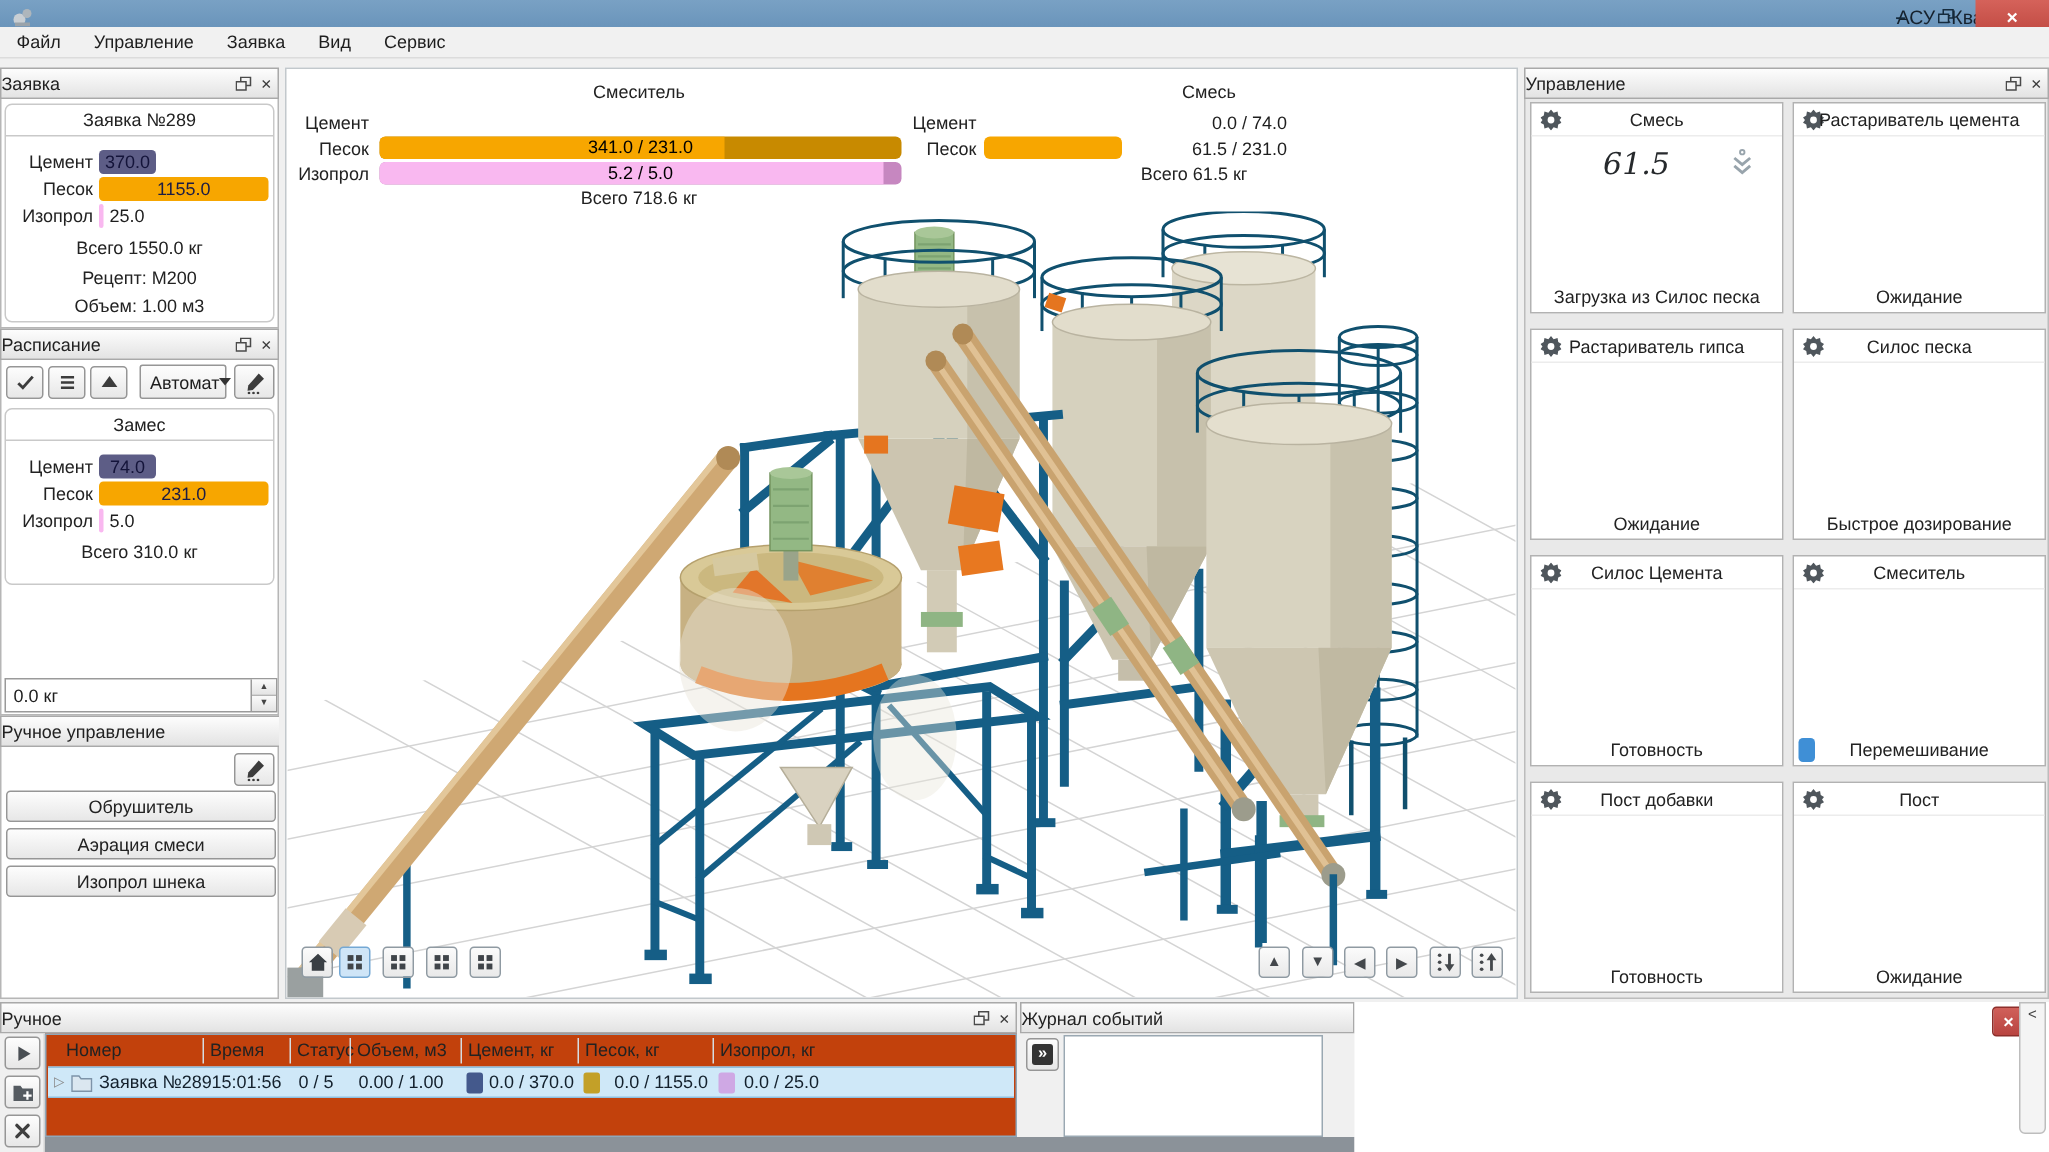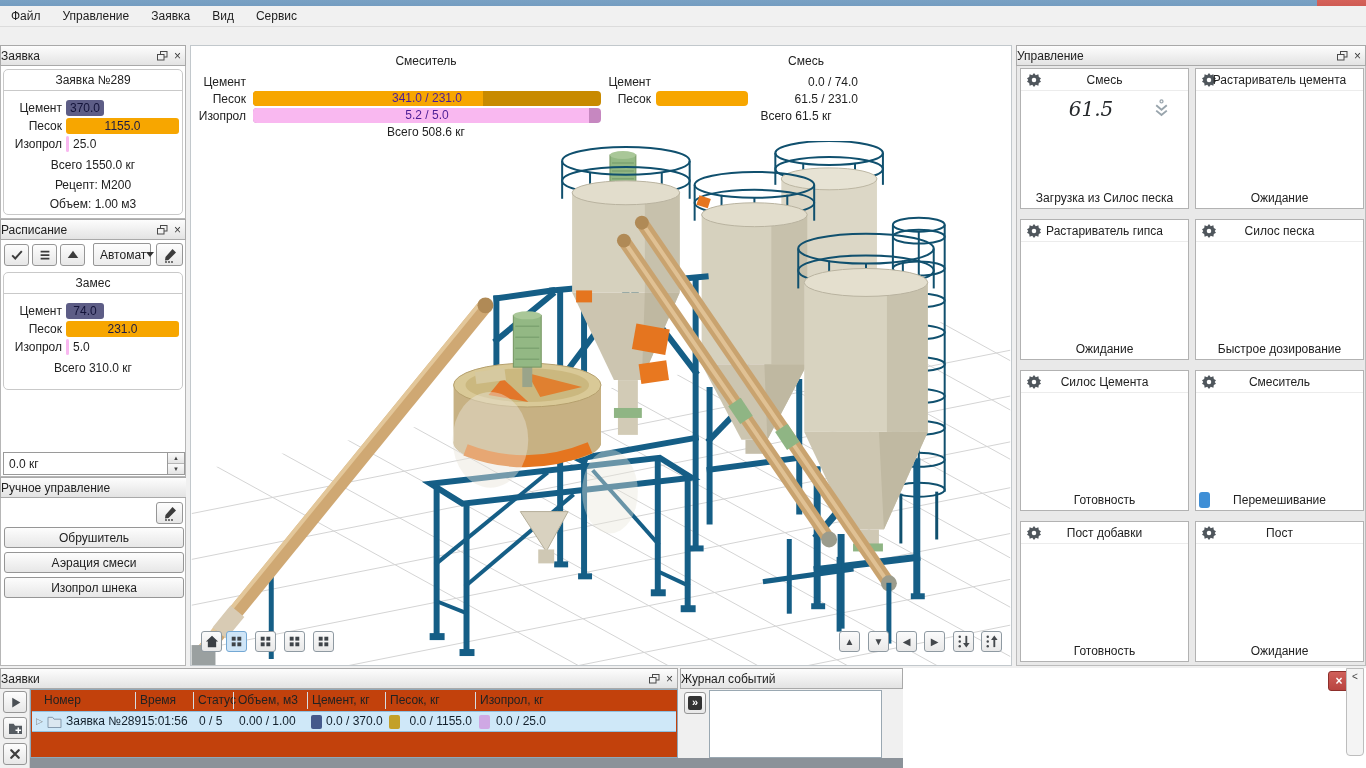--- a/index.html
+++ b/index.html
@@ -5,21 +5,21 @@
   *{margin:0;padding:0;box-sizing:border-box}
   html,body{background:#555}
   #app{position:relative;width:1366px;height:768px;background:#f0f0f0;overflow:hidden;
        font-family:"Liberation Sans",sans-serif;font-size:12px;color:#1e1e1e}
   .abs{position:absolute}
   
   .titlebar{left:0;top:0;width:1366px;height:22px;background:linear-gradient(#79a1c4,#6792b9);display:flex;align-items:center}
   .title-text{position:absolute;left:0;right:0;text-align:right;font-size:13px;color:#16222e}
   .capbtn{position:absolute;top:0;height:22px;display:flex;align-items:center;justify-content:center;color:#152b3d;cursor:pointer}
   .capbtn.close{background:linear-gradient(#d5625a,#c04a42);color:#fff;font-weight:bold}
-  .menubar{left:0;top:6px;width:1366px;height:21px;background:#f1f1f1;border-bottom:1px solid #dcdcdc;display:flex;align-items:center}
+  .menubar{left:0;top:18px;width:1366px;height:21px;background:#f1f1f1;border-bottom:1px solid #dcdcdc;display:flex;align-items:center}
   .menu-item{padding:0 11px;height:21px;line-height:21px;cursor:pointer}
   
   .dock-hdr{display:flex;align-items:center;background:linear-gradient(#fdfdfd,#e3e3e3);border:1px solid #a9a9a9;padding:0 0;color:#222}
   .hdr-title{flex:0 0 auto}
   .hdr-sp{flex:1}
   .hicon{width:15px;height:15px;display:flex;align-items:center;justify-content:center;color:#3c3c3c;cursor:pointer;font-size:12px}
   .pbody{background:#fff;border:1px solid #b6b6b6;border-top:none}
   .gbox{position:absolute;border:1px solid #c9c9c9;border-radius:5px;background:#fff}
   .gbox-title{height:21px;line-height:21px;text-align:center;border-bottom:1px solid #c9c9c9;color:#222}
   .flabel{position:absolute;text-align:right;color:#222;line-height:16px}
@@ -30,21 +30,21 @@
        display:flex;align-items:center;justify-content:center;color:#222;cursor:pointer}
   .combo{position:absolute;background:linear-gradient(#fdfdfd,#ececec);border:1px solid #969696;border-radius:2px;display:flex;align-items:center;cursor:pointer}
   .combo .ar{margin-left:auto;margin-right:5px;width:0;height:0;border-left:4px solid transparent;border-right:4px solid transparent;border-top:5px solid #333}
   .spin{position:absolute;background:#fff;border:1px solid #9a9a9a;display:flex;align-items:center}
   .spinbtns{margin-left:auto;width:17px;height:100%;border-left:1px solid #9a9a9a;display:flex;flex-direction:column}
   .spinbtns div{flex:1;display:flex;align-items:center;justify-content:center;font-size:6px;color:#444;background:linear-gradient(#fafafa,#e4e4e4);cursor:pointer}
   .spinbtns div:first-child{border-bottom:1px solid #b5b5b5}
   
   .gauge{position:absolute;height:15px;border-radius:4px;overflow:hidden}
   .gfill{position:absolute;left:0;top:0;bottom:0}
-  .gtext{position:absolute;inset:0;text-align:center;line-height:15px;color:#4c1d95}
+  .gtext{position:absolute;inset:0;text-align:center;line-height:15px;color:#000000}
   
   .card{position:absolute;width:169px;height:141px;background:#fff;border:1px solid #b2b2b2}
   .card-hdr{position:absolute;left:0;top:0;right:0;height:22px;border-bottom:1px solid #ececec;display:flex;align-items:center}
   .card-title{position:absolute;left:0;right:0;top:4px;text-align:center;color:#222}
   .card-status{position:absolute;left:0;right:0;bottom:3px;text-align:center;color:#222}
   .gear{position:absolute;left:6px;top:4px}
   
   .th{position:absolute;top:0;height:21px;line-height:21px;color:#222;overflow:hidden;white-space:nowrap}
   .tsep{position:absolute;top:2px;width:1px;height:17px;background:#d6dde2}
   .trow{position:absolute;left:1px;right:1px;top:21px;height:21px;background:#cfe8f8;border-top:1px solid #8fc0e0;border-bottom:1px solid #8fc0e0;cursor:pointer}
@@ -420,21 +420,21 @@
     <div class="flabel" style="left:0;top:45px;width:55px">Песок</div>
     <div class="gauge" style="left:62px;top:45px;width:348px;background:#c88a00">
       <div class="gfill" style="width:66%;background:#f7a600"></div>
       <div class="gtext">341.0 / 231.0</div>
     </div>
     <div class="flabel" style="left:0;top:62px;width:55px">Изопрол</div>
     <div class="gauge" style="left:62px;top:62px;width:348px;background:#c687c0">
       <div class="gfill" style="width:96.5%;background:#f9b8f0"></div>
       <div class="gtext">5.2 / 5.0</div>
     </div>
-    <div class="ctext" style="left:60px;top:79px;width:350px">Всего 508.6 кг</div>
+    <div class="ctext" style="left:60px;top:79px;width:350px">Всего 718.6 кг</div>
 
     <div class="ctext" style="left:530px;top:8px;width:170px">Смесь</div>
     <div class="flabel" style="left:390px;top:28px;width:70px">Цемент</div>
     <div class="abs" style="left:555px;top:28px;width:112px;text-align:right;line-height:16px">0.0 / 74.0</div>
     <div class="flabel" style="left:390px;top:45px;width:70px">Песок</div>
     <div class="gauge" style="left:465px;top:45px;width:92px;background:#f7a600"></div>
     <div class="abs" style="left:555px;top:45px;width:112px;text-align:right;line-height:16px">61.5 / 231.0</div>
     <div class="ctext" style="left:505px;top:63px;width:200px">Всего 61.5 кг</div>
 
     <div class="navbtn" style="left:10px;top:585px">
@@ -594,21 +594,21 @@
       <svg class="gear" width="14" height="14" viewBox="0 0 16 16">
           <polygon points="8,0 10,2.5 13,1.5 13.5,4.5 16,6 14.5,8 16,10 13.5,11.5 13,14.5 10,13.5 8,16 6,13.5 3,14.5 2.5,11.5 0,10 1.5,8 0,6 2.5,4.5 3,1.5 6,2.5" fill="#4f565c"></polygon>
           <circle cx="8" cy="8" r="2.6" fill="#fff"></circle>
         </svg>
       <div class="card-title">Пост</div>
       <div class="card-status">Ожидание</div>
     </div>
   </div>
 
   <div class="abs dock-hdr" style="left:0;top:668px;width:678px;height:21px">
-    <span class="hdr-title">Заявки</span>
+    <span class="hdr-title">Ручное</span>
     <span class="hdr-sp"></span>
     <span class="hicon">
       <svg width="11" height="10" viewBox="0 0 11 10">
           <rect x="3.5" y="0.5" width="6.5" height="5.5" fill="none" stroke="#4a4a4a"></rect>
           <rect x="0.5" y="3.5" width="6.5" height="5.5" fill="#f2f2f2" stroke="#4a4a4a"></rect>
         </svg>
     </span>
     <span class="hicon">×</span>
   </div>
   <div class="abs" style="left:0;top:689px;width:30px;height:79px;background:#f0f0f0;border-right:1px solid #d2d2d2">

